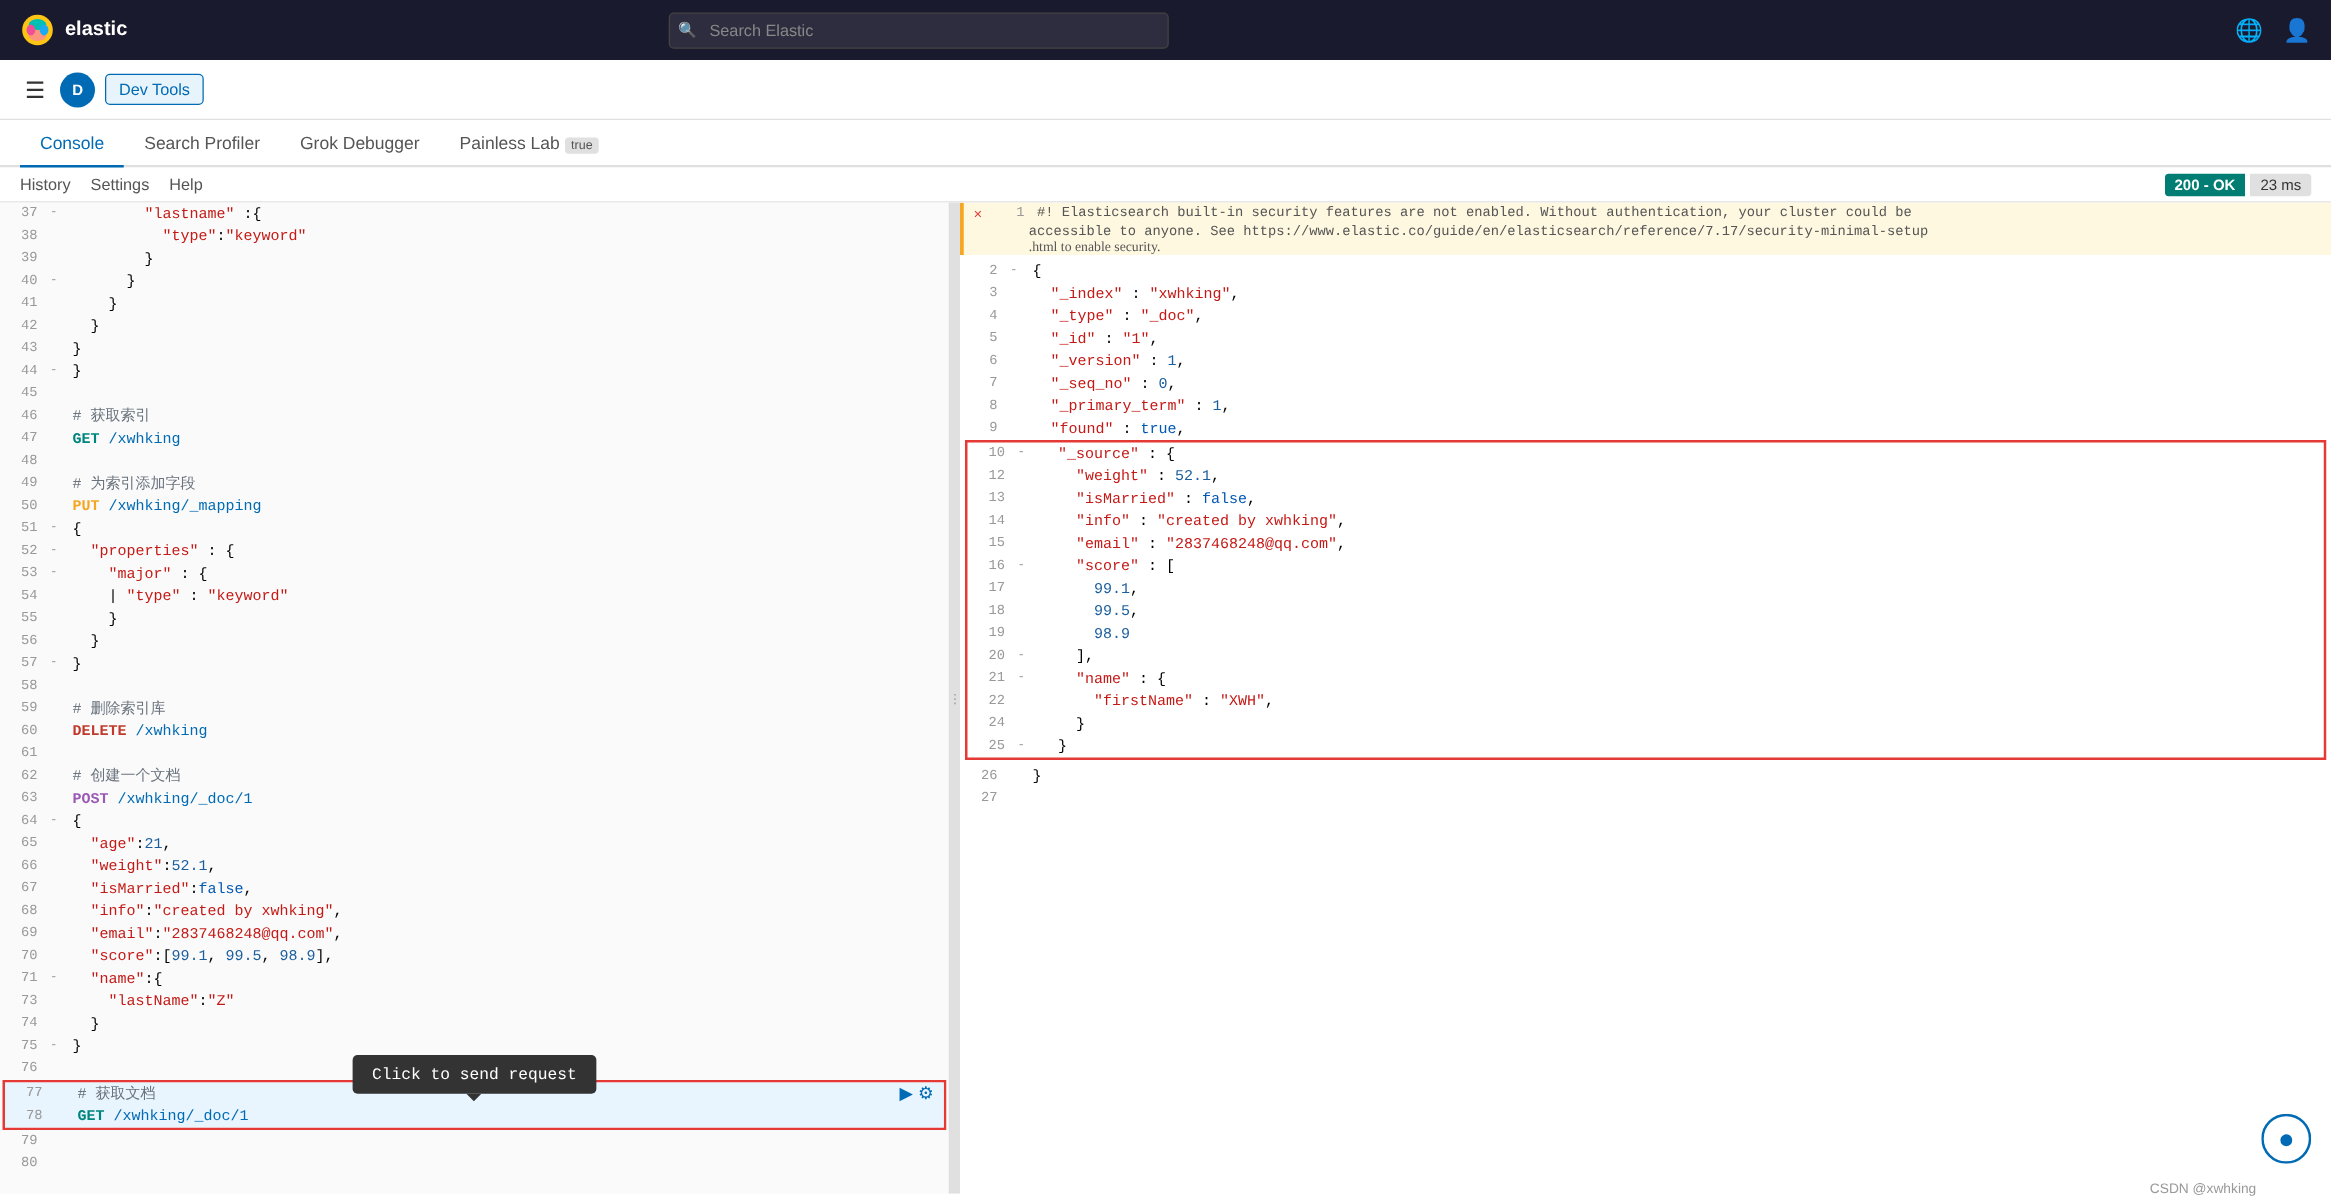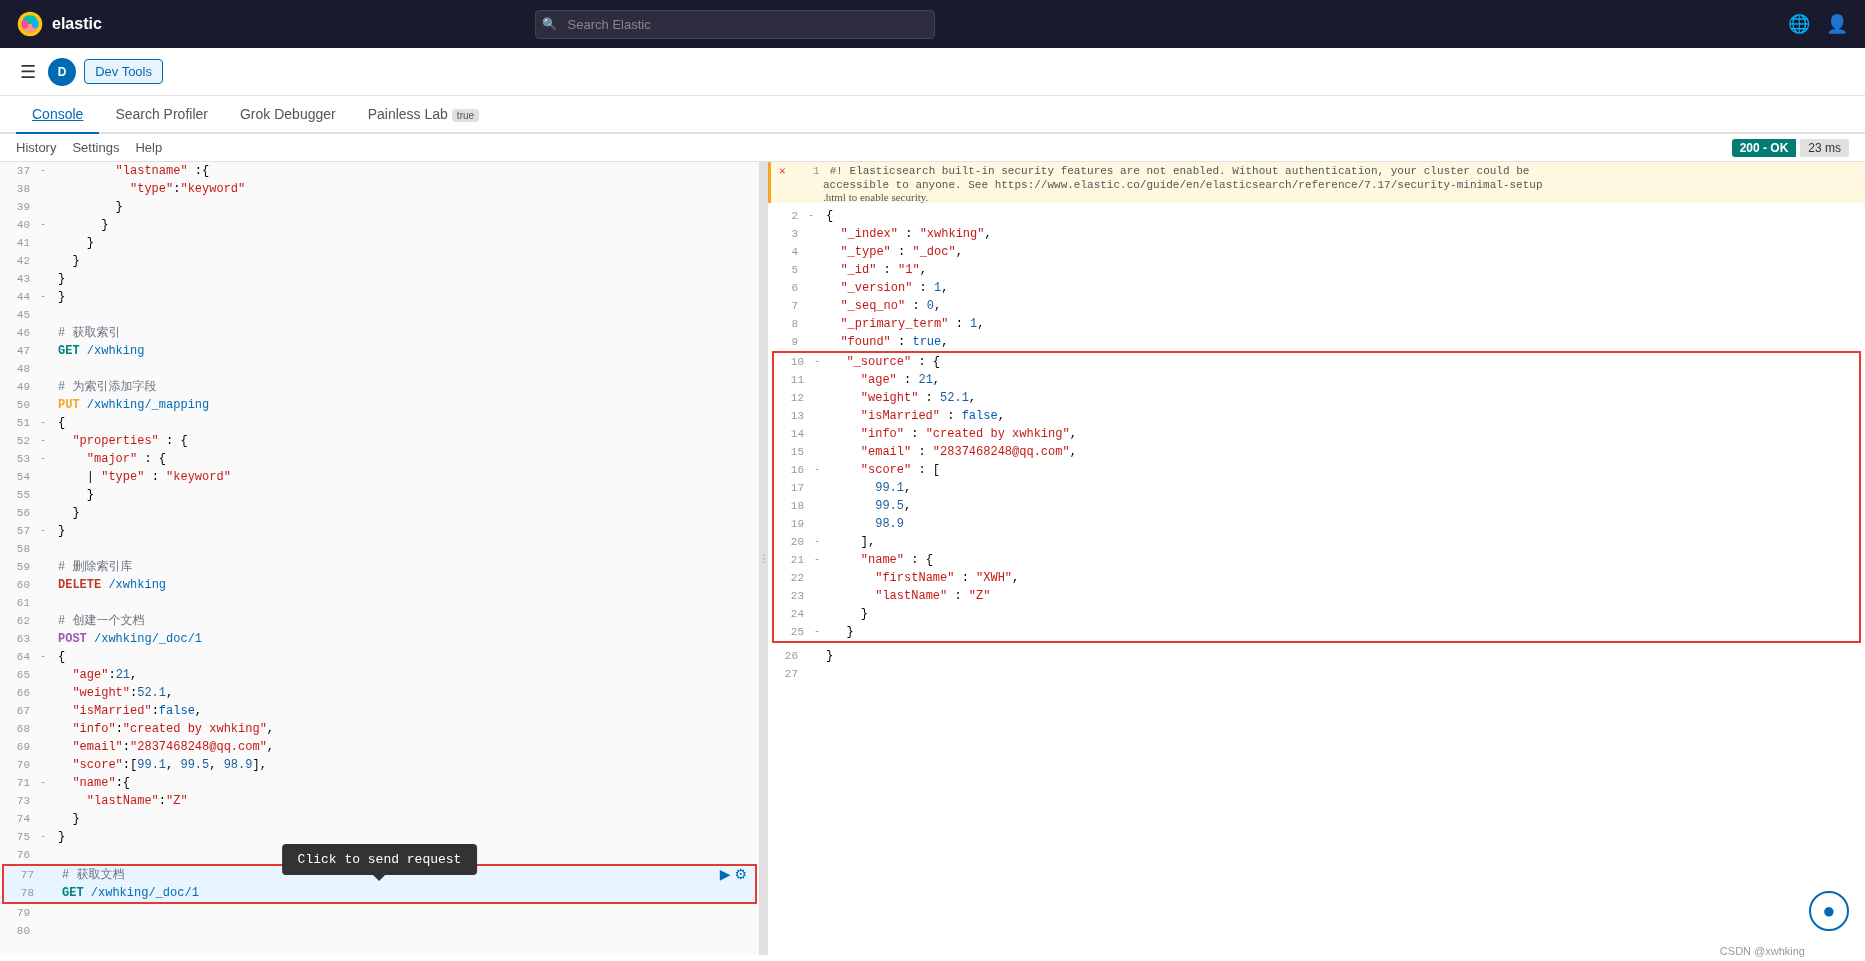--- a/index.html
+++ b/index.html
@@ -117,21 +117,20 @@
       color: #555;
       cursor: pointer;
       border-bottom: 2px solid transparent;
       margin-bottom: -2px;
       text-decoration: none;
     }
     .tab.active {
       color: #006bb4;
       border-bottom: 2px solid #006bb4;
       font-weight: 500;
-      text-decoration: underline;
     }
     .beta-badge {
       background: #e0e0e0;
       border-radius: 3px;
       padding: 1px 5px;
       font-size: 10px;
       color: #555;
       margin-left: 4px;
     }
 
@@ -702,25 +701,20 @@
         <span class="out-content">  <span class="str">"found"</span> : <span class="kw">true</span>,</span>
       </div>
 
       <div style="border: 2px solid #e53935; margin: 0 4px 4px 4px;">
         <div class="output-line">
           <span class="out-num">10</span>
           <span class="fold-icon">-</span>
           <span class="out-content">  <span class="str">"_source"</span> : {</span>
         </div>
         <div class="output-line">
-          <span class="out-num">11</span>
-          <span class="fold-icon"> </span>
-          <span class="out-content">    <span class="str">"age"</span> : <span class="num">21</span>,</span>
-        </div>
-        <div class="output-line">
           <span class="out-num">12</span>
           <span class="fold-icon"> </span>
           <span class="out-content">    <span class="str">"weight"</span> : <span class="num">52.1</span>,</span>
         </div>
         <div class="output-line">
           <span class="out-num">13</span>
           <span class="fold-icon"> </span>
           <span class="out-content">    <span class="str">"isMarried"</span> : <span class="kw">false</span>,</span>
         </div>
         <div class="output-line">
@@ -762,25 +756,20 @@
           <span class="out-num">21</span>
           <span class="fold-icon">-</span>
           <span class="out-content">    <span class="str">"name"</span> : {</span>
         </div>
         <div class="output-line">
           <span class="out-num">22</span>
           <span class="fold-icon"> </span>
           <span class="out-content">      <span class="str">"firstName"</span> : <span class="str">"XWH"</span>,</span>
         </div>
         <div class="output-line">
-          <span class="out-num">23</span>
-          <span class="fold-icon"> </span>
-          <span class="out-content">      <span class="str">"lastName"</span> : <span class="str">"Z"</span></span>
-        </div>
-        <div class="output-line">
           <span class="out-num">24</span>
           <span class="fold-icon"> </span>
           <span class="out-content">    }</span>
         </div>
         <div class="output-line">
           <span class="out-num">25</span>
           <span class="fold-icon">-</span>
           <span class="out-content">  }</span>
         </div>
       </div>

